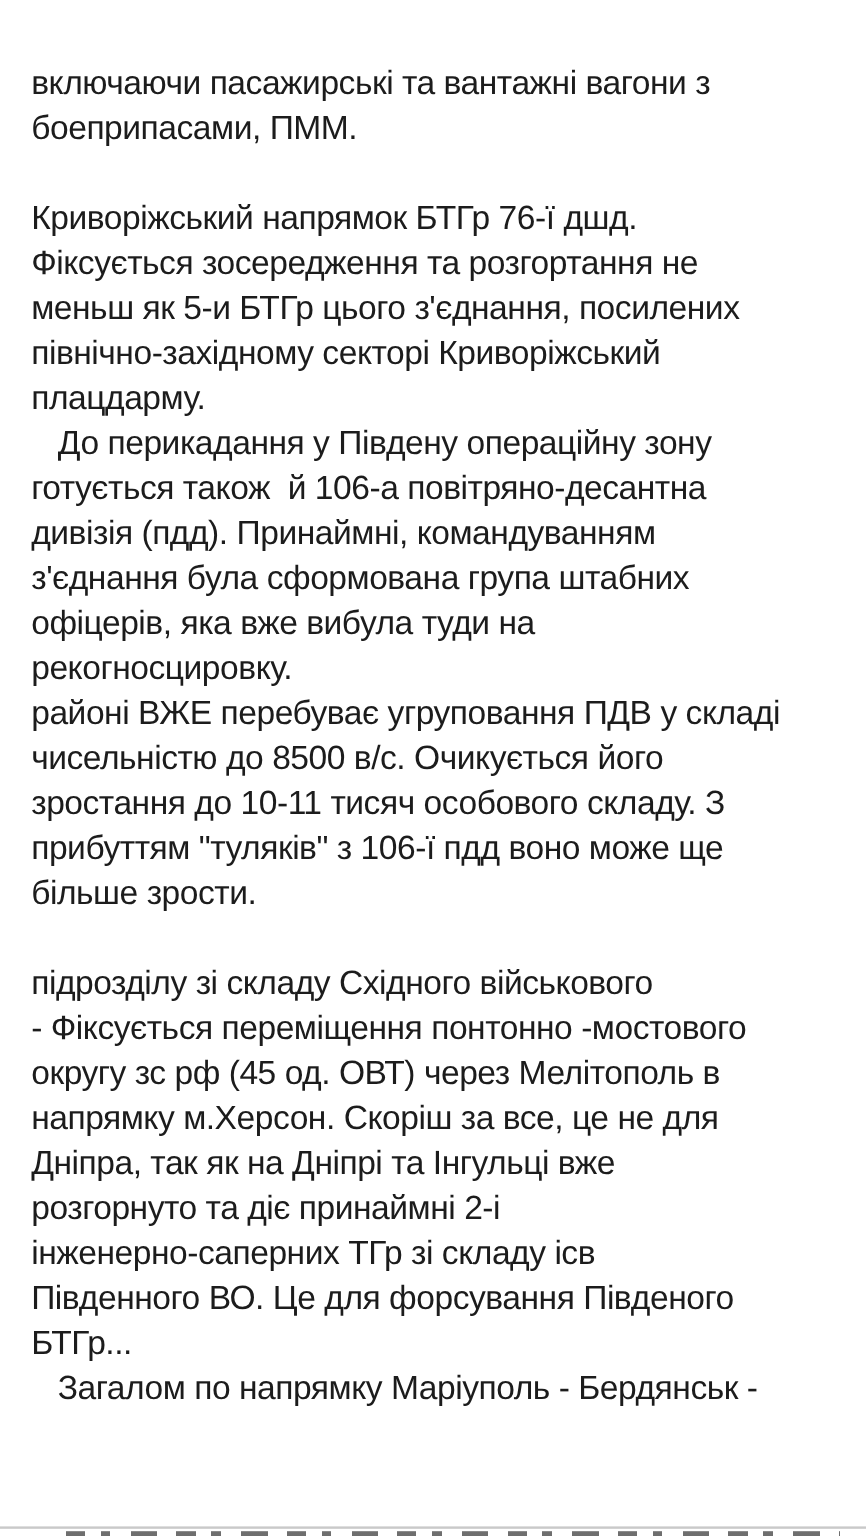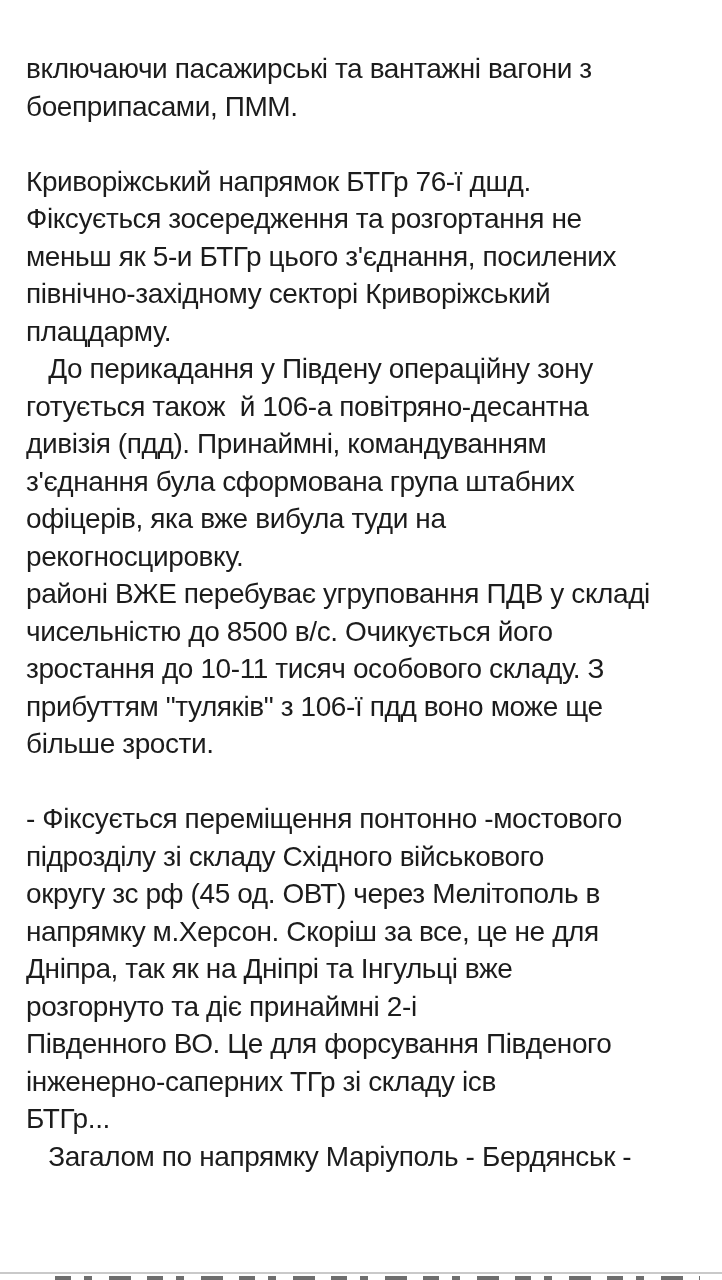--- a/index.html
+++ b/index.html
@@ -75,26 +75,26 @@
       <div class="text-line">дивізія (пдд). Принаймні, командуванням</div>
       <div class="text-line">з'єднання була сформована група штабних</div>
       <div class="text-line">офіцерів, яка вже вибула туди на</div>
       <div class="text-line">рекогносцировку.</div>
       <div class="text-line">районі ВЖЕ перебуває угруповання ПДВ у складі</div>
       <div class="text-line">чисельністю до 8500 в/с. Очикується його</div>
       <div class="text-line">зростання до 10-11 тисяч особового складу. З</div>
       <div class="text-line">прибуттям "туляків" з 106-ї пдд воно може ще</div>
       <div class="text-line">більше зрости.</div>
       <div class="text-line">&nbsp;</div>
+      <div class="text-line">підрозділу зі складу Східного військового</div>
       <div class="text-line">- Фіксується переміщення понтонно -мостового</div>
-      <div class="text-line">підрозділу зі складу Східного військового</div>
       <div class="text-line">округу зс рф (45 од. ОВТ) через Мелітополь в</div>
       <div class="text-line">напрямку м.Херсон. Скоріш за все, це не для</div>
       <div class="text-line">Дніпра, так як на Дніпрі та Інгульці вже</div>
       <div class="text-line">розгорнуто та діє принаймні 2-і</div>
+      <div class="text-line">інженерно-саперних ТГр зі складу ісв</div>
       <div class="text-line">Південного ВО. Це для форсування Південого</div>
-      <div class="text-line">інженерно-саперних ТГр зі складу ісв</div>
       <div class="text-line">БТГр...</div>
       <div class="text-line">   Загалом по напрямку Маріуполь - Бердянськ -</div>
     </div>
   <div class="bottom-divider"></div>
   <div class="clipped-next-line"></div>
 </div>
 
 </body></html>

